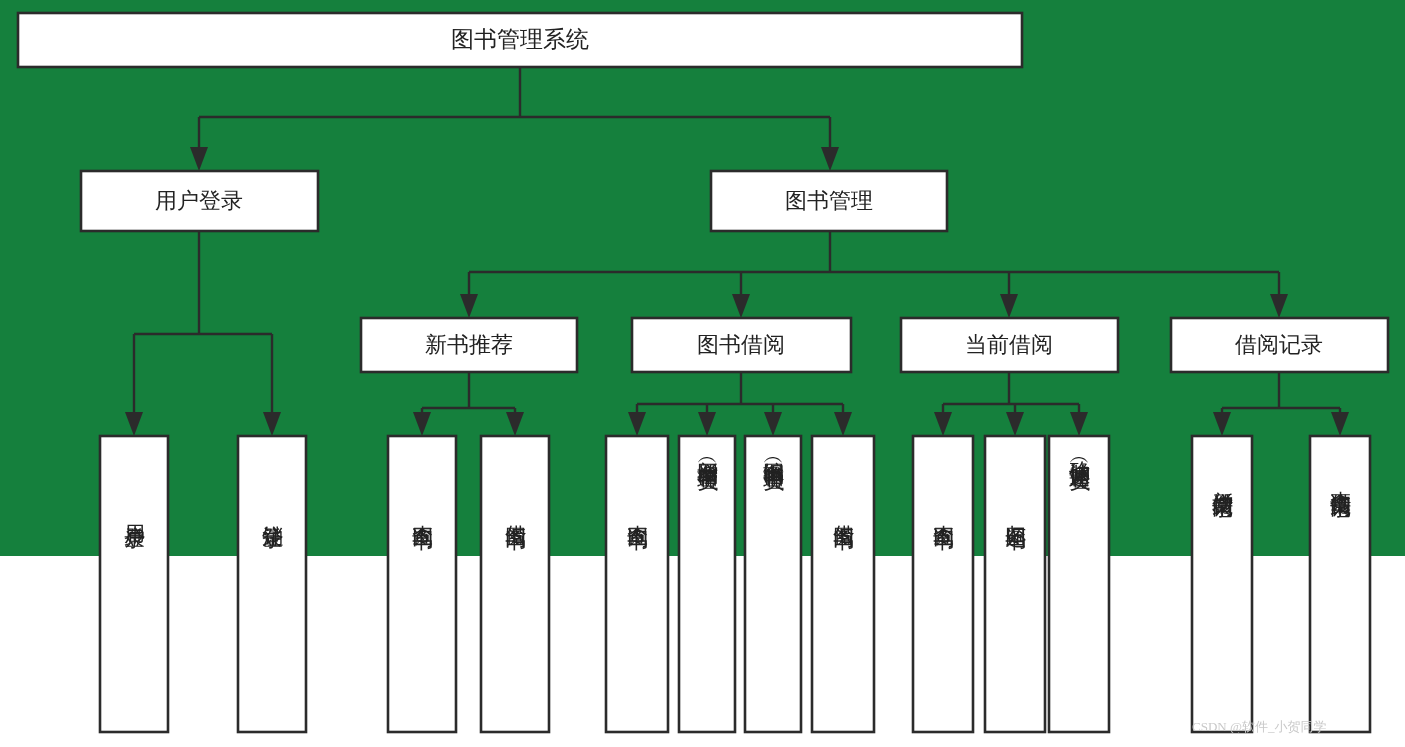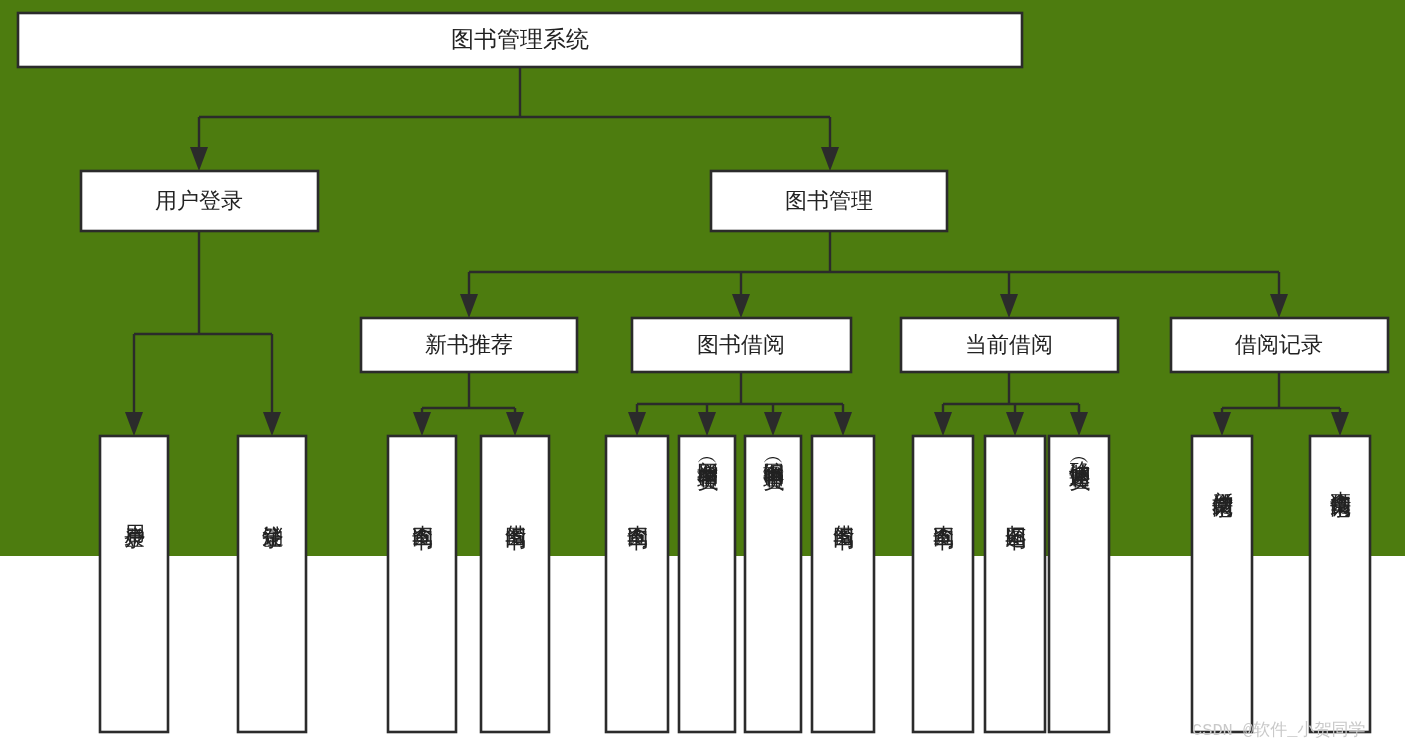--- a/index.html
+++ b/index.html
@@ -10,21 +10,21 @@
   body {
     width: 1405px;
     height: 747px;
     overflow: hidden;
     font-family: "Liberation Sans", "DejaVu Sans", sans-serif;
   }
   #diagram-root {
     position: relative;
     width: 1405px;
     height: 556px;
-    background: #4d7c0f;
+    background: #15803d;
   }
   svg#flow {
     position: absolute;
     top: 0;
     left: 0;
     width: 1405px;
     height: 747px;
     display: block;
   }
   .node-rect {
@@ -66,22 +66,22 @@
     line-height: 1.08;
     color: #222222;
     letter-spacing: 1.5px;
     white-space: nowrap;
     text-align: start;
     pointer-events: none;
     user-select: none;
   }
   .watermark {
     position: absolute;
-    font-family: Liberation Mono, monospace;
-    font-size: 17px;
+    font-family: Liberation Serif, serif;
+    font-size: 13px;
     color: #c9c9c9;
     white-space: nowrap;
     user-select: none;
   }
 </style>
 </head>
 <body>
 
 <div id="diagram-root">
 

